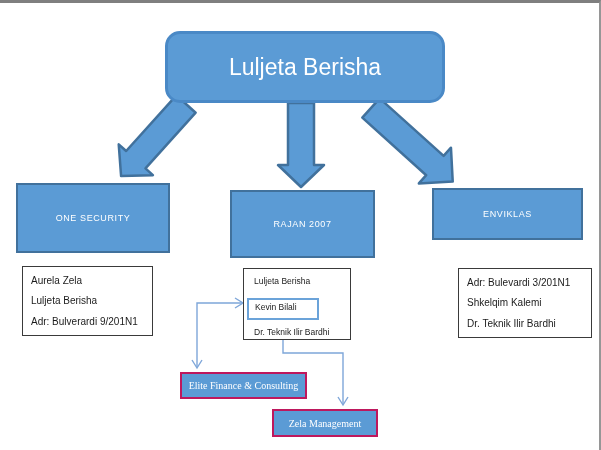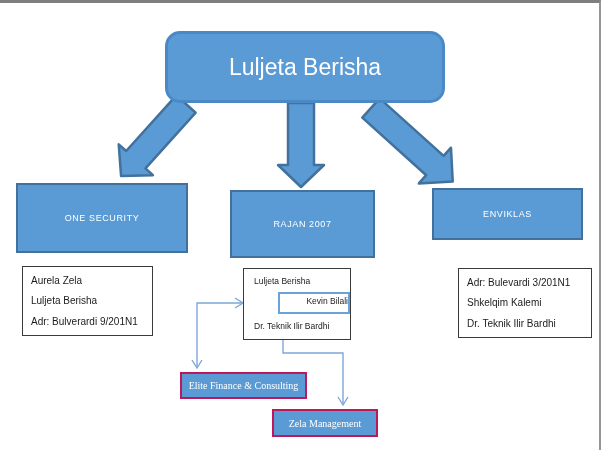--- a/index.html
+++ b/index.html
@@ -26,38 +26,38 @@
     left:165px; top:28px; width:280px; height:72px;
     border:3px solid #4a89c6;
     border-radius:15px;
     font-size:23px;
   }
   .org-box {
     border:2px solid #41719c;
     font-size:9px;
     letter-spacing:0.6px;
   }
-  .org-box.one-security { left:16px;  top:180px; width:172px; height:70px; }
+  .org-box.one-security { left:16px;  top:180px; width:154px; height:70px; }
   .org-box.rajan       { left:230px; top:187px; width:145px; height:68px; }
   .org-box.enviklas    { left:432px; top:185px; width:151px; height:52px; }
 
   .detail-box {
     position:absolute;
     background:#ffffff;
     border:1px solid #3a3a3a;
     color:#1b1b1b;
     font-size:10px;
     display:flex; flex-direction:column;
   }
   .detail-box .dline { padding-left:8px; white-space:nowrap; }
   .detail-box.left  { left:22px;  top:263px; width:131px; height:70px; justify-content:space-around; padding:3px 0; }
   .detail-box.right { left:458px; top:265px; width:134px; height:70px; justify-content:space-around; padding:3px 0; }
   .detail-box.mid   { left:243px; top:265px; width:108px; height:72px; font-size:8.5px; }
   .detail-box.mid .dline1 { margin-top:7px; padding-left:10px; }
-  .detail-box.mid .kevin-line { margin-top:6px; padding-left:3px;text-align:right; }
+  .detail-box.mid .kevin-line { margin-top:12px; padding-left:3px; }
   .kevin-rect {
     display:inline-block;
     width:72px; height:22px;
     border:2px solid #6ba3d9;
     padding:2px 0 0 6px;
     white-space:nowrap;
   }
   .detail-box.mid .dline3 { margin-top:7px; padding-left:10px; }
 
   .flow-box {

